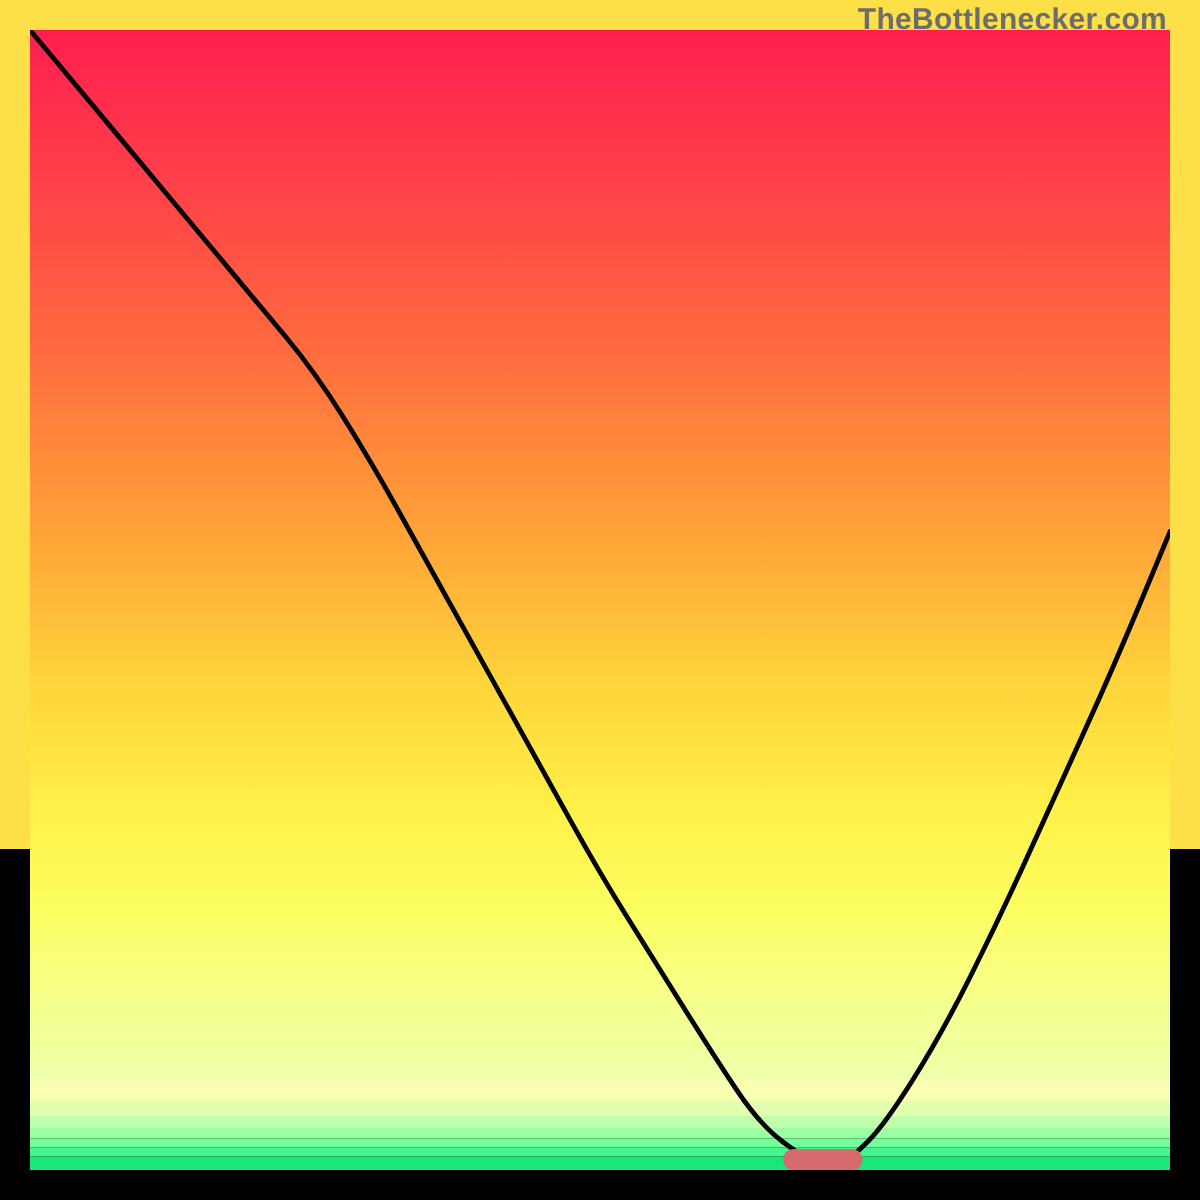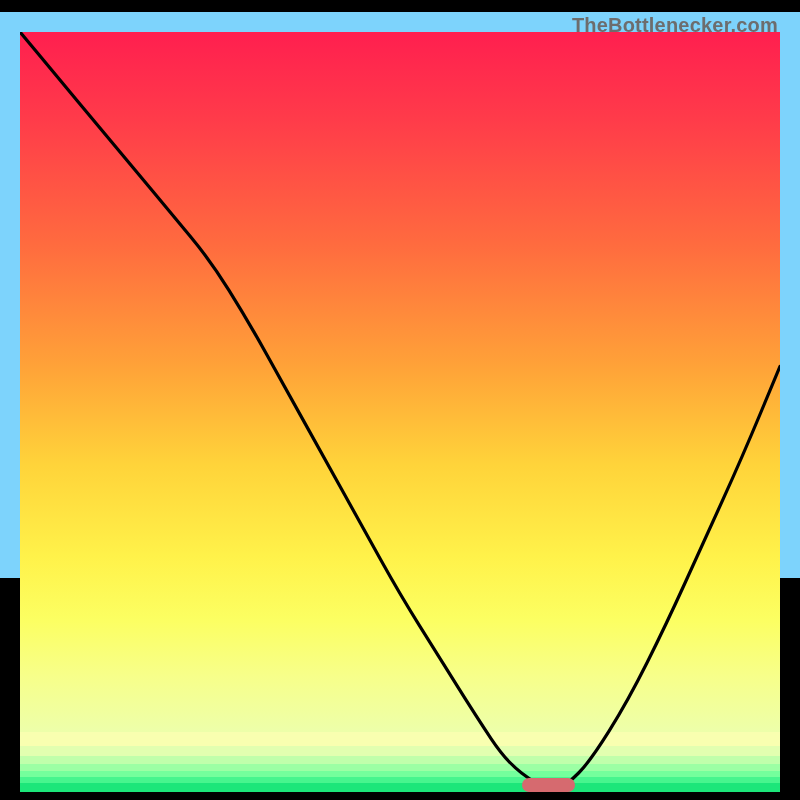--- a/index.html
+++ b/index.html
@@ -7,24 +7,24 @@
     padding: 0;
     width: 800px;
     height: 800px;
     background: #000;
     overflow: hidden;
     font-family: Arial, Helvetica, sans-serif;
   }
   .frame {
     position: absolute;
     left: 0;
-    top: 12px;
+    top: 0;
     width: 800px;
     height: 566px;
-    background: #7dd3fc;
+    background: #fde047;
   }
   .plot {
     position: absolute;
     left: 20px;
     top: 20px;
     width: 760px;
     height: 760px;
     overflow: hidden;
   }
   .gradient-main {

